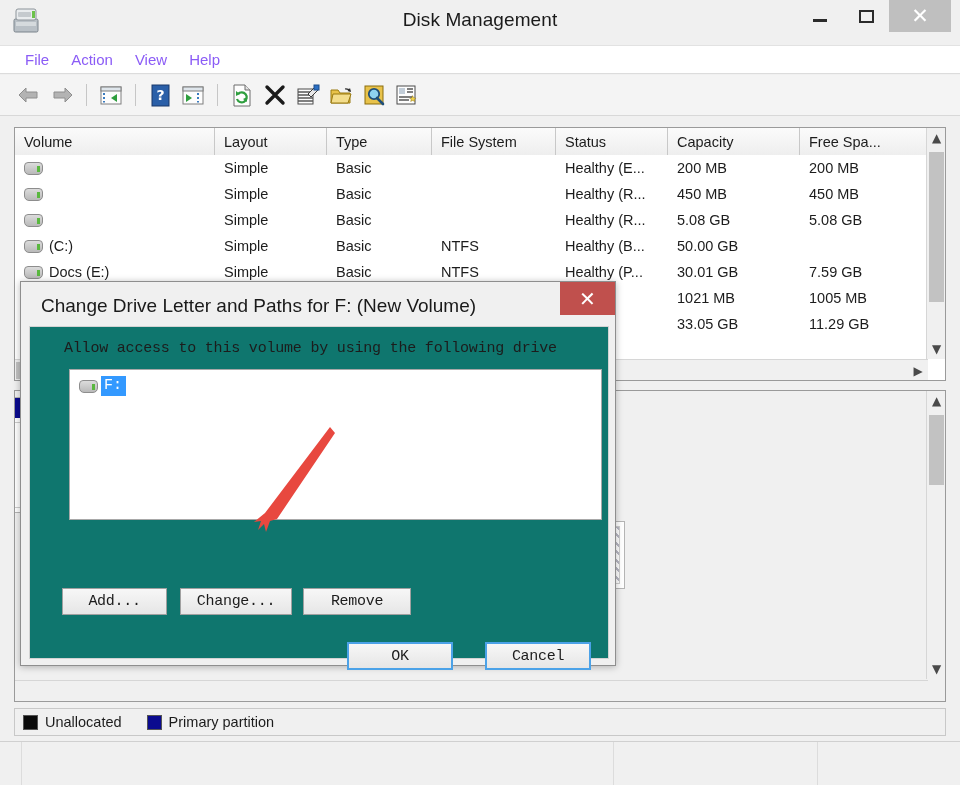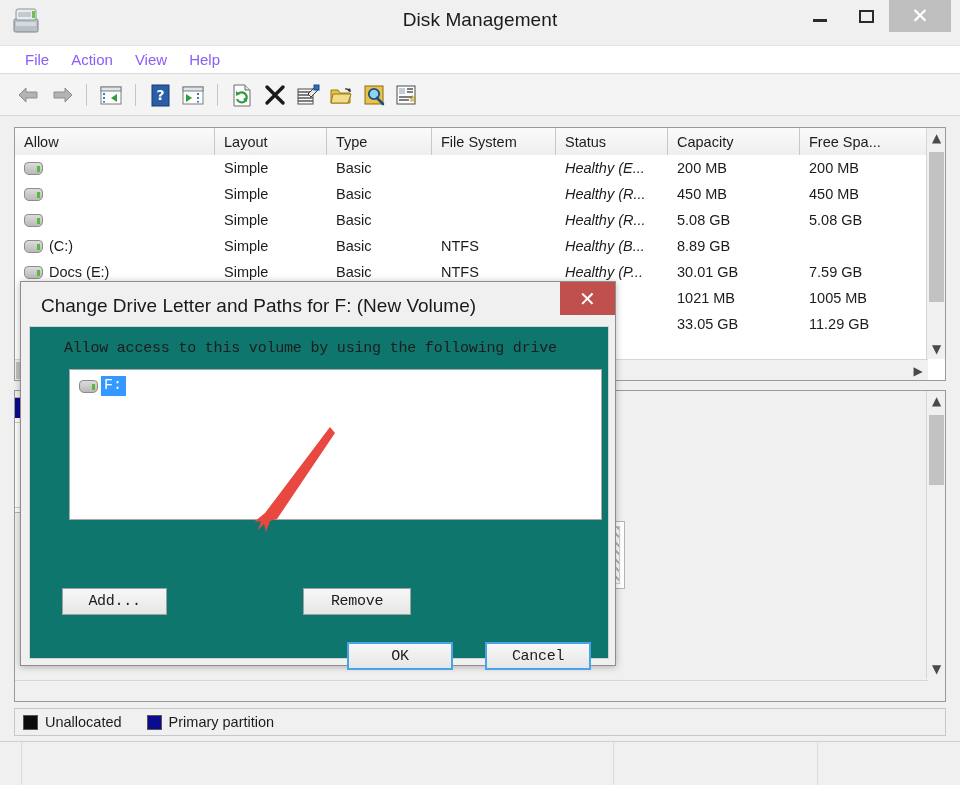--- a/index.html
+++ b/index.html
@@ -116,21 +116,21 @@
   .vol-row { display: flex; height: 26px; align-items: center; }
   .cell {
     height: 26px; display: flex; align-items: center;
     font-size: 14.5px; color: #1c1c1c;
     overflow: hidden; white-space: nowrap;
   }
   .cell.v    { width: 200px; padding-left: 9px; gap: 6px; }
   .cell.l    { width: 112px; padding-left: 9px; }
   .cell.t    { width: 105px; padding-left: 9px; }
   .cell.f    { width: 124px; padding-left: 9px; }
-  .cell.s    { width: 112px; padding-left: 9px; font-style: italic; }
+  .cell.s    { width: 112px; padding-left: 9px; }
   .cell.cp   { width: 132px; padding-left: 9px; }
   .cell.fr   { width: 128px; padding-left: 9px; }
 
   
   .drive-ic {
     width: 19px; height: 13px; position: relative; flex: none;
     background: linear-gradient(#dcdcdc,#b9b9b9);
     border: 1px solid #8d8d8d; border-radius: 4px 4px 5px 5px;
   }
   .drive-ic::after {
@@ -429,21 +429,21 @@
         <rect x="4" y="4" width="6" height="6" fill="#c2cdd8"></rect>
         <path d="M12 5 H18 M12 8 H18 M4 13 H18 M4 16 H14" stroke="#555" stroke-width="1.3"></path>
         <path d="M17 13 L19.5 17 L23 17.5 L20.5 20 L21 23 L17.5 21.5 L14 23 L15 20 L12.5 17.5 L16 17 Z" fill="#f0d24a" stroke="#8a6c0d" stroke-width="0.8" transform="scale(0.58) translate(13,7)"></path>
       </svg>
     </div>
   </div>
 
   <div id="volume-pane">
 
     <div id="vol-header">
-      <div class="col-h c-volume">Allow</div>
+      <div class="col-h c-volume">Volume</div>
       <div class="col-h c-layout">Layout</div>
       <div class="col-h c-type">Type</div>
       <div class="col-h c-fs">File System</div>
       <div class="col-h c-status">Status</div>
       <div class="col-h c-cap">Capacity</div>
       <div class="col-h c-free">Free Spa...</div>
     </div>
 
     <div id="vol-rows">
       <div class="vol-row">
@@ -484,21 +484,21 @@
       </div>
       <div class="vol-row">
         <div class="cell v">
             <span class="drive-ic"></span>
             <span>(C:)</span>
           </div>
         <div class="cell l">Simple</div>
         <div class="cell t">Basic</div>
         <div class="cell f">NTFS</div>
         <div class="cell s">Healthy (B...</div>
-        <div class="cell fr">8.89 GB</div>
+        <div class="cell cp">50.00 GB</div>
       </div>
       <div class="vol-row">
         <div class="cell v">
             <span class="drive-ic"></span>
             <span>Docs (E:)</span>
           </div>
         <div class="cell l">Simple</div>
         <div class="cell t">Basic</div>
         <div class="cell f">NTFS</div>
         <div class="cell s">Healthy (P...</div>
@@ -618,20 +618,21 @@
       <div id="dlg-desc">Allow access to this volume by using the following drive</div>
 
       <div id="dlg-listbox">
         <div id="dlg-list-item">
           <span class="drive-ic"></span>
           <span id="dlg-item-label">F:</span>
         </div>
       </div>
 
       <div class="dlg-btn" id="btn-add">Add...</div>
+      <div class="dlg-btn" id="btn-change">Change...</div>
       <div class="dlg-btn" id="btn-remove">Remove</div>
       <div class="dlg-btn" id="btn-ok">OK</div>
       <div class="dlg-btn" id="btn-cancel">Cancel</div>
     </div>
   </div>
 
   <div id="red-arrow">
     <svg width="130" height="115" viewBox="0 0 130 115">
       <path d="M100 2 L35 88 L24 97 L31 96 L28 105 L34 99 L36 107 L40 96 L47 94 L105 8 Z" fill="#e8483f"></path>
     </svg>

